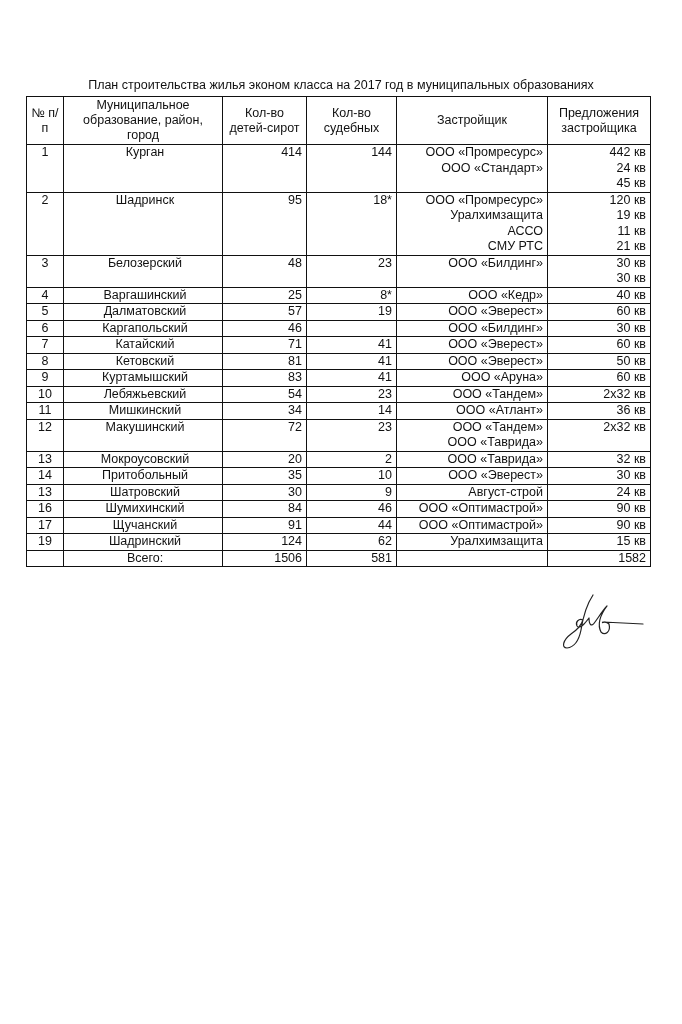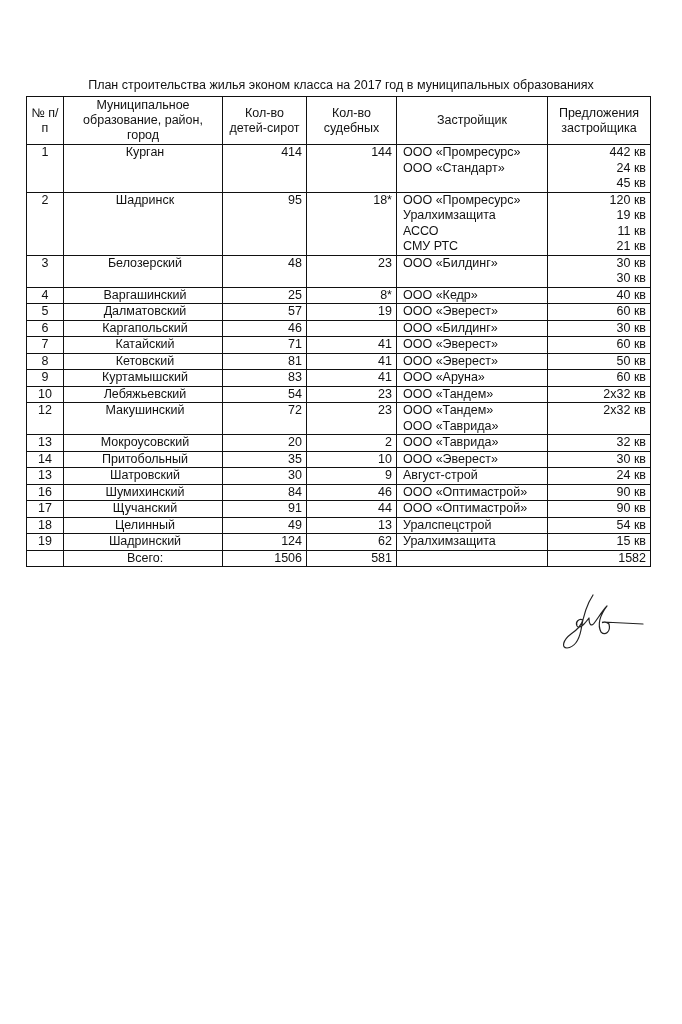--- a/index.html
+++ b/index.html
@@ -8,21 +8,21 @@
   .title { position: absolute; left: 0; top: 64px; width: 682px; text-align: center;
            font-size: 12.5px; margin-top: 14px; }
   table.plan { position: absolute; left: 26px; top: 96px; width: 624px;
                border-collapse: collapse; font-size: 12.5px; table-layout: fixed; }
   table.plan td, table.plan th { border: 1px solid #111; padding: 0 4px; vertical-align: top;
                line-height: 15.5px; font-weight: normal; }
   table.plan th { text-align: center; vertical-align: middle; padding: 1px 3px; line-height: 15px; }
   .c-num { text-align: center; }
   .c-name { text-align: center; padding-left: 8px !important; }
   .c-val { text-align: right; }
-  .c-dev { text-align: left; padding-left: 6px !important; }
+  .c-dev { text-align: right; padding-left: 6px !important; }
   .c-off { text-align: right; }
   .sub { display: block; }
   .sig { position: absolute; left: 553px; top: 592px; width: 100px; height: 60px; }
 </style>
 </head>
 <body>
 
 <div class="title">План строительства жилья эконом класса на 2017 год в муниципальных образованиях</div>
 
 <table class="plan">
@@ -169,20 +169,32 @@
         <td class="c-val">54</td>
         <td class="c-val">23</td>
         <td class="c-dev">
           <span class="sub">ООО «Тандем»</span>
         </td>
         <td class="c-off">
           <span class="sub">2х32 кв</span>
         </td>
       </tr>
       <tr>
+        <td class="c-num">11</td>
+        <td class="c-name">Мишкинский</td>
+        <td class="c-val">34</td>
+        <td class="c-val">14</td>
+        <td class="c-dev">
+          <span class="sub">ООО «Атлант»</span>
+        </td>
+        <td class="c-off">
+          <span class="sub">36 кв</span>
+        </td>
+      </tr>
+      <tr>
         <td class="c-num">12</td>
         <td class="c-name">Макушинский</td>
         <td class="c-val">72</td>
         <td class="c-val">23</td>
         <td class="c-dev">
           <span class="sub">ООО «Тандем»</span>
           <span class="sub">ООО «Таврида»</span>
         </td>
         <td class="c-off">
           <span class="sub">2х32 кв</span>
@@ -239,32 +251,20 @@
       <tr>
         <td class="c-num">17</td>
         <td class="c-name">Щучанский</td>
         <td class="c-val">91</td>
         <td class="c-val">44</td>
         <td class="c-dev">
           <span class="sub">ООО «Оптимастрой»</span>
         </td>
         <td class="c-off">
           <span class="sub">90 кв</span>
-        </td>
-      </tr>
-      <tr>
-        <td class="c-num">18</td>
-        <td class="c-name">Целинный</td>
-        <td class="c-val">49</td>
-        <td class="c-val">13</td>
-        <td class="c-dev">
-          <span class="sub">Уралспецстрой</span>
-        </td>
-        <td class="c-off">
-          <span class="sub">54 кв</span>
         </td>
       </tr>
       <tr>
         <td class="c-num">19</td>
         <td class="c-name">Шадринский</td>
         <td class="c-val">124</td>
         <td class="c-val">62</td>
         <td class="c-dev">
           <span class="sub">Уралхимзащита</span>
         </td>

